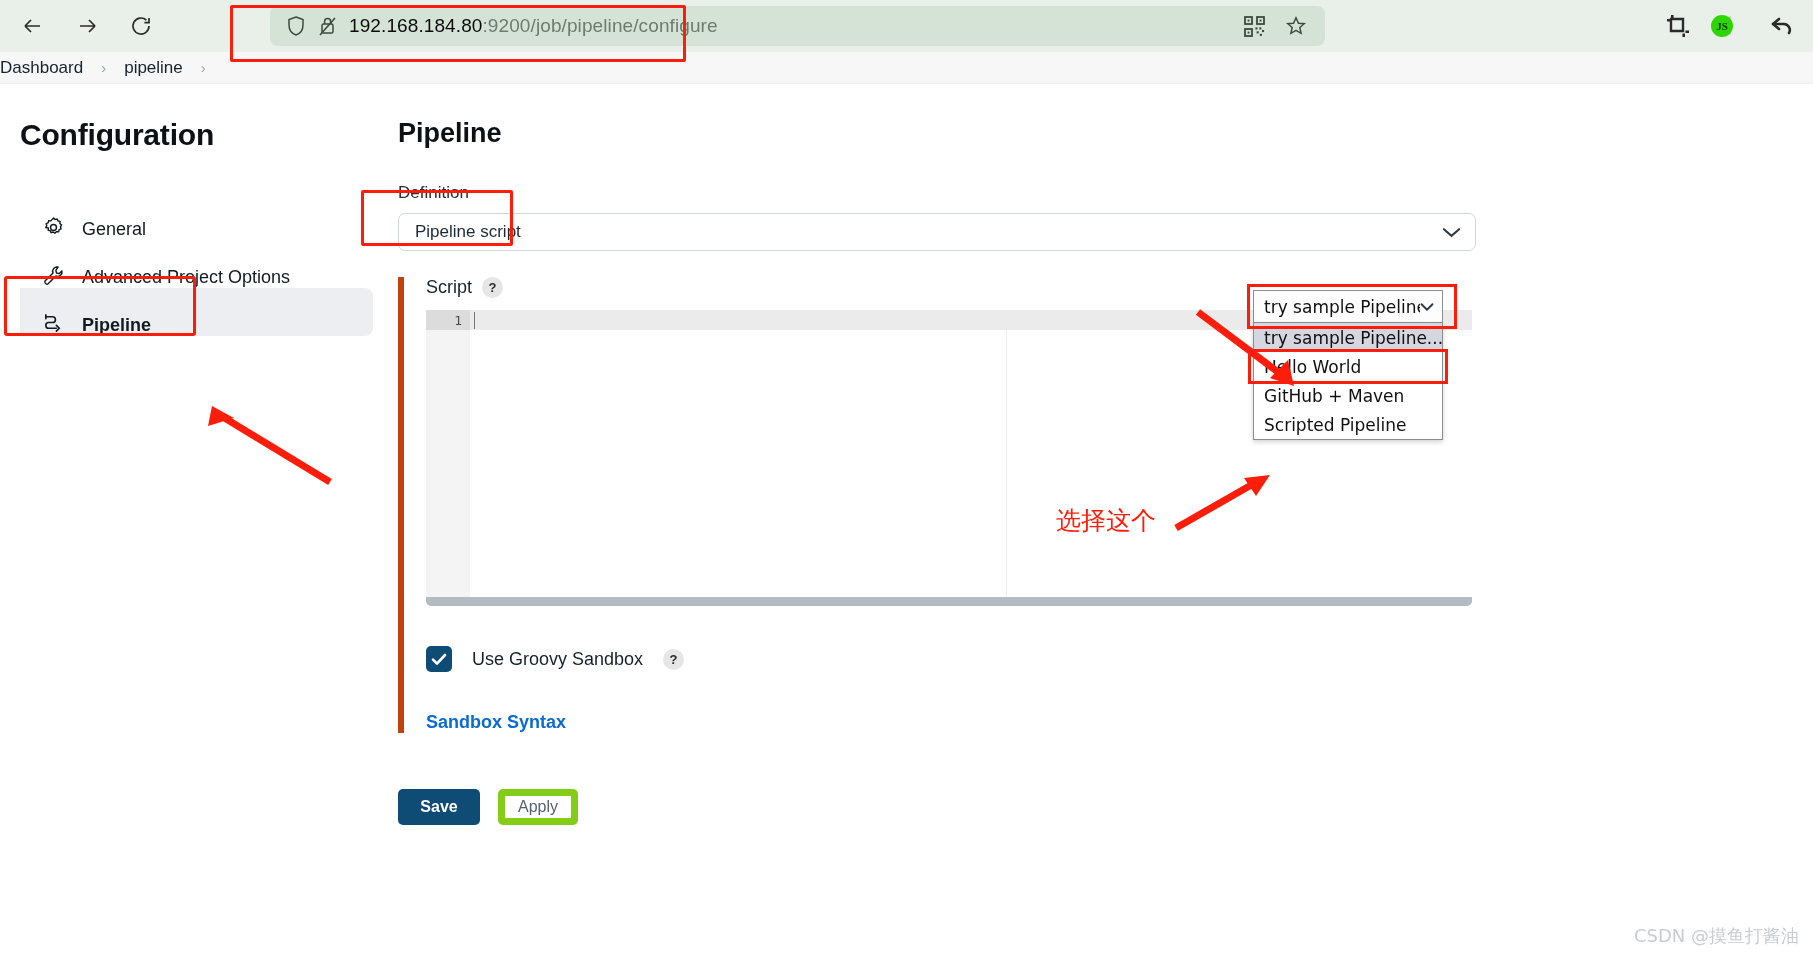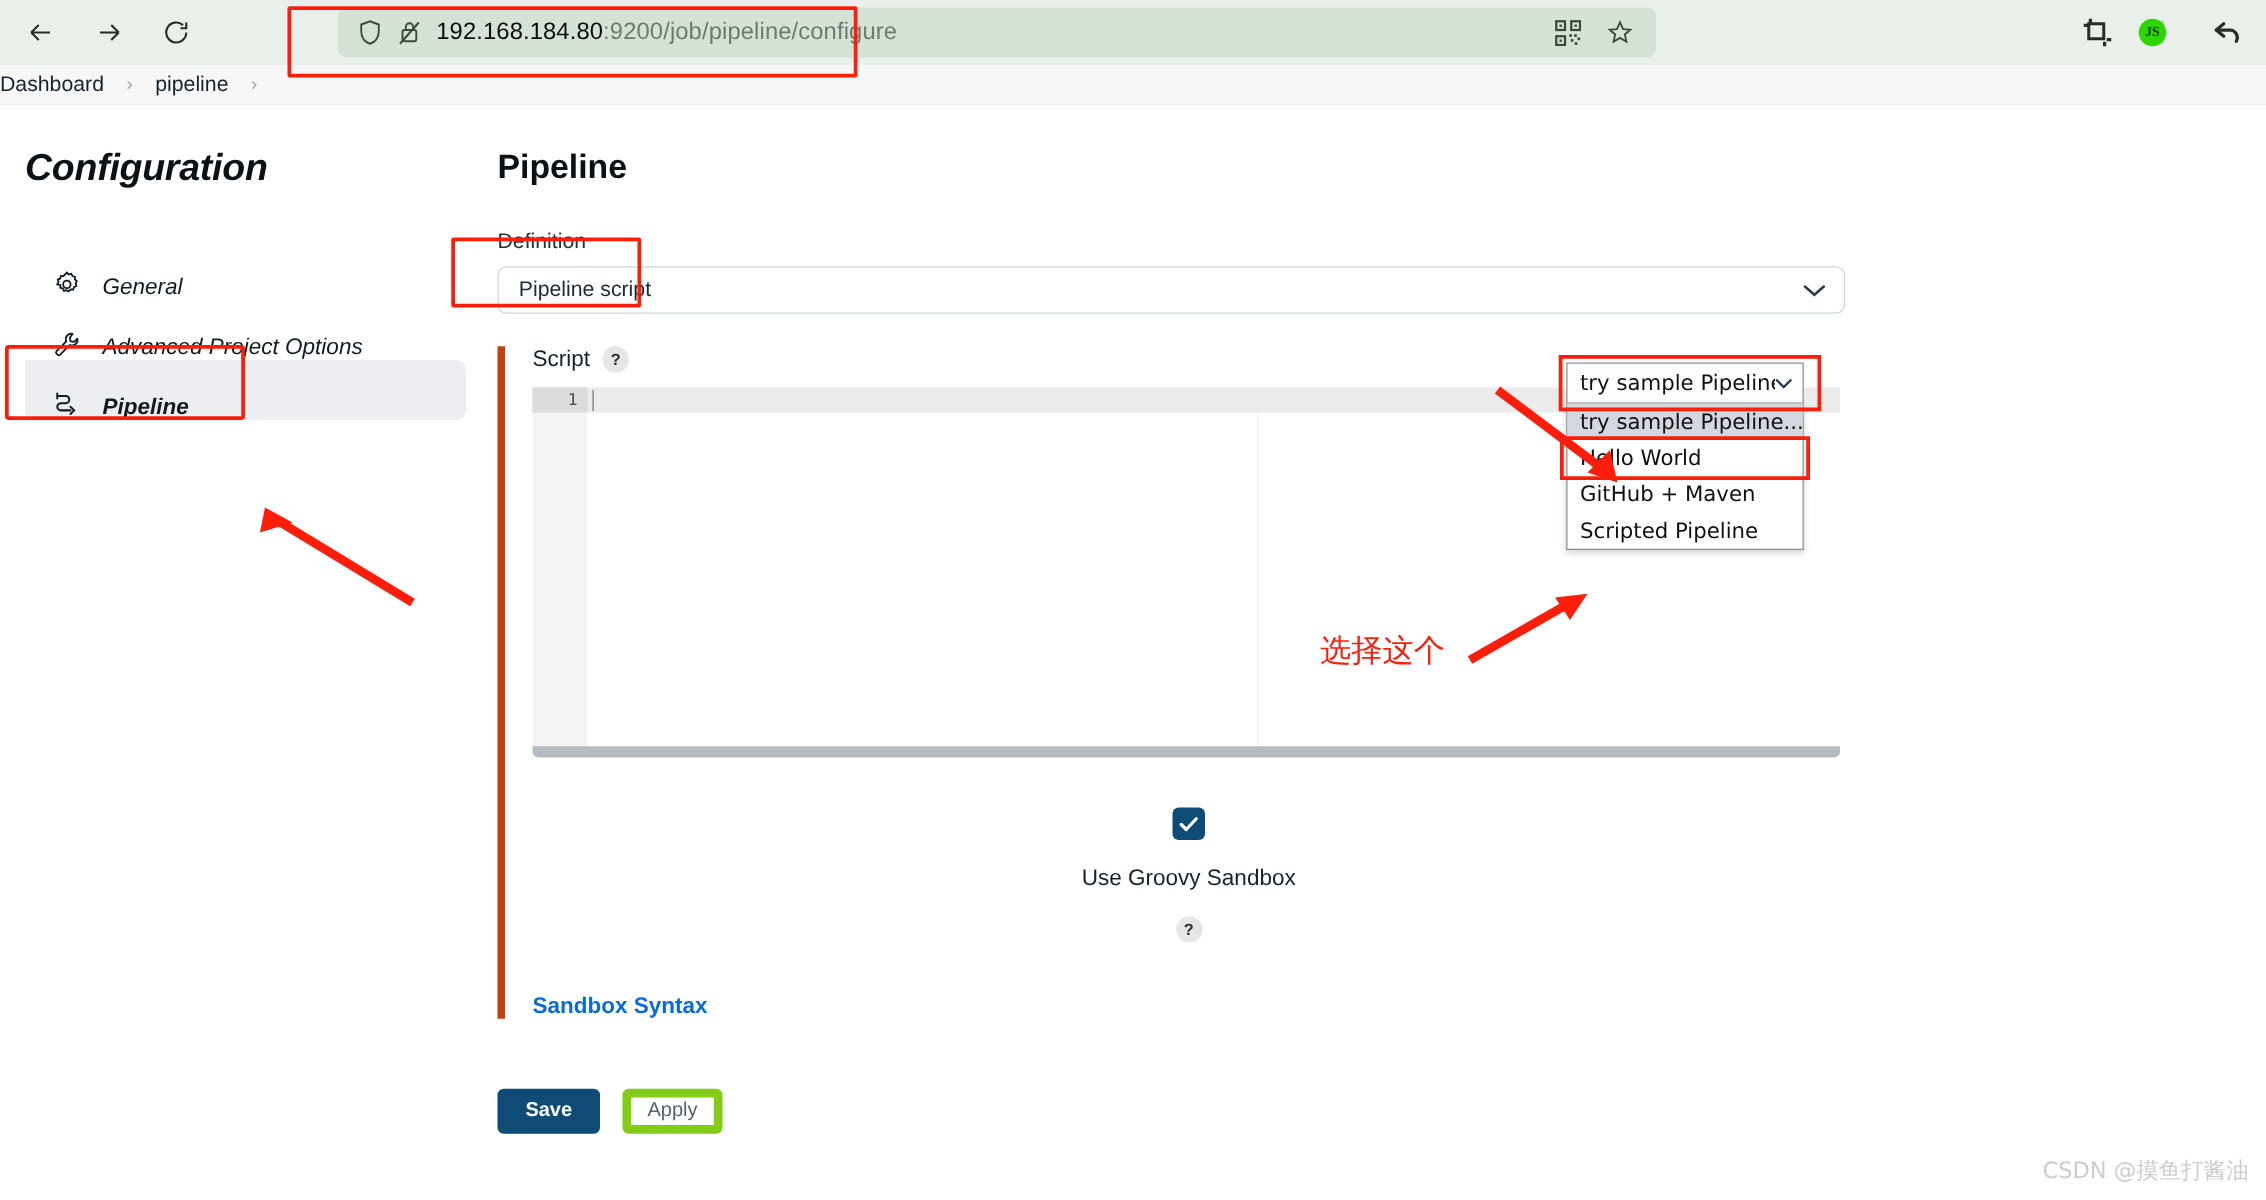--- a/index.html
+++ b/index.html
@@ -94,21 +94,21 @@
     color: #1c2b36;
     border-bottom: 1px solid #eceef0;
   }
   .crumb { padding: 0 4px; color: #16222c; cursor: pointer; }
   .crumb:first-child { padding-left: 0; }
   .crumb-sep { color: #9aa4ad; font-size: 15px; padding: 0 14px; }
 
   
   .page { display: flex; position: relative; height: 874px; background: #fff; }
 
-  .sidebar { width: 360px; padding: 34px 0 0 0; font-style: italic; }
+  .sidebar { width: 360px; padding: 34px 0 0 0; }
   .side-title {
     font-size: 30px; font-weight: bold; color: #0c1116;
     padding: 0 0 0 20px; margin-bottom: 40px;
     letter-spacing: -.2px;
   }
   .side-items { }
   .side-item {
     display: flex; align-items: flex-end; gap: 16px;
     height: 48px; padding: 0 0 0 20px;
     font-size: 18px; color: #121b22;
@@ -228,21 +228,20 @@
   .ed-hscroll {
     position: absolute; left: 0; bottom: -8px;
     width: 1046px; height: 9px;
     background: #b3bcc2;
     border-radius: 0 0 5px 5px;
   }
 
   .chk-row {
     display: flex; align-items: center; gap: 20px;
     margin-top: 48px;
-    flex-direction: column;
   }
   .chk {
     width: 26px; height: 26px; border-radius: 5px;
     background: #0e4c75; display: flex; align-items: center; justify-content: center;
     cursor: pointer;
   }
   .chk svg { display: block; }
   .chk-label { font-size: 18px; color: #16222c; }
 
   .pl-syntax {

